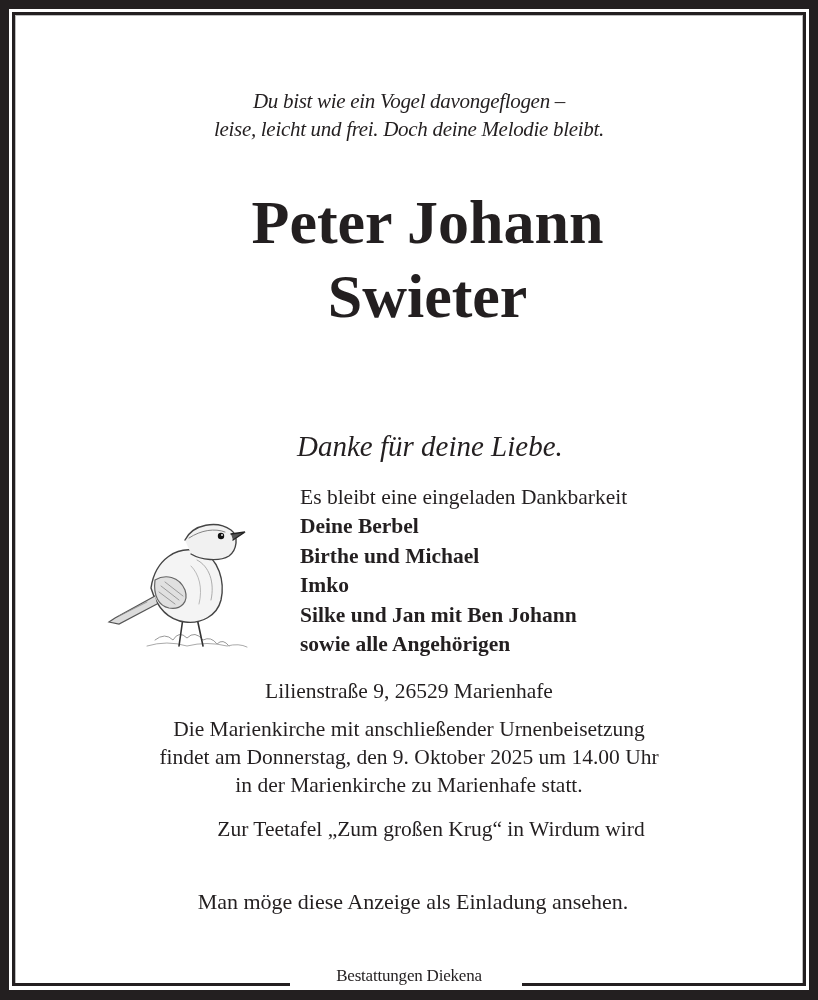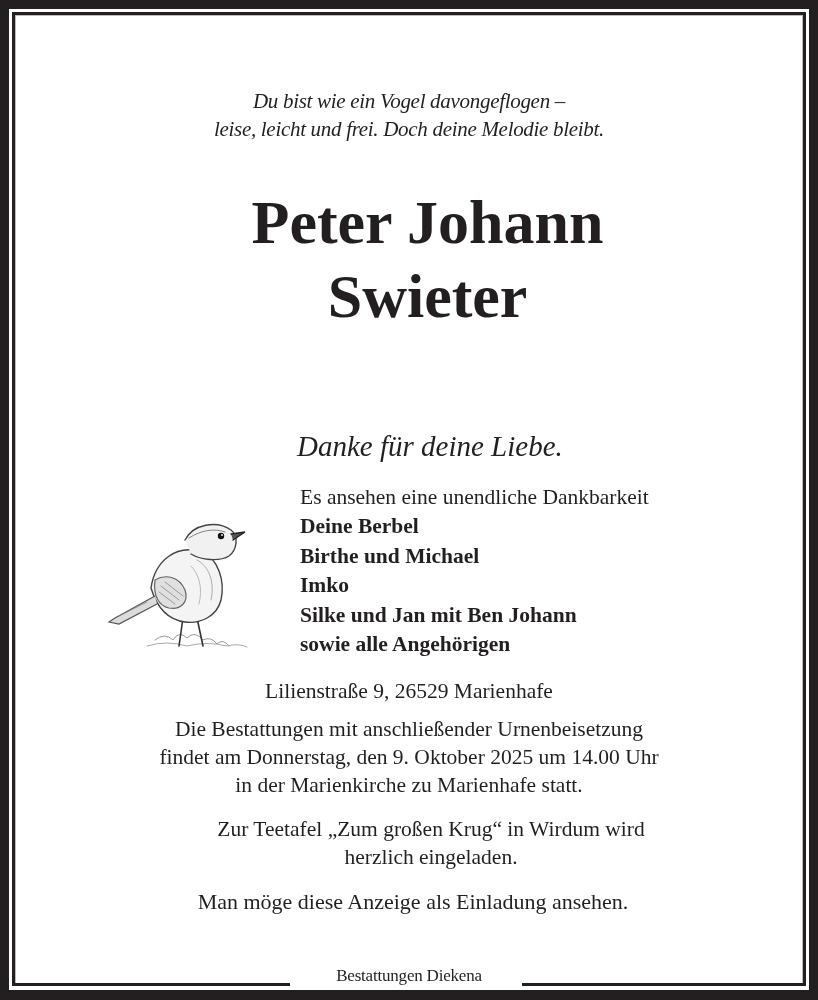--- a/index.html
+++ b/index.html
@@ -195,38 +195,37 @@
 
           <path d="M104 38 C116 30 130 28 140 32" stroke="#777" stroke-width="0.9"></path>
         </g>
 
         <circle cx="136" cy="36" r="3.2" fill="#111"></circle>
         <circle cx="137" cy="35" r="0.9" fill="#fff"></circle>
       </svg>
     </div>
 
     <div class="mourners">
-      <div>Es ansehen eine unendliche Dankbarkeit</div>
+      <div>Es bleibt eine eingeladen Dankbarkeit</div>
       <div class="bold">Deine Berbel</div>
       <div class="bold">Birthe und Michael</div>
       <div class="bold">Imko</div>
       <div class="bold">Silke und Jan mit Ben Johann</div>
       <div class="bold">sowie alle Angehörigen</div>
     </div>
 
     <div class="address">Lilienstraße 9, 26529 Marienhafe</div>
 
     <div class="ceremony">
-      <div>Die Bestattungen mit anschließender Urnenbeisetzung</div>
+      <div>Die Marienkirche mit anschließender Urnenbeisetzung</div>
       <div>findet am Donnerstag, den 9. Oktober 2025 um 14.00 Uhr</div>
       <div>in der Marienkirche zu Marienhafe statt.</div>
     </div>
 
     <div class="invite">
       <div>Zur Teetafel „Zum großen Krug“ in Wirdum wird</div>
-      <div>herzlich eingeladen.</div>
     </div>
 
     <div class="closing">Man möge diese Anzeige als Einladung ansehen.</div>
 
     <div class="footer">Bestattungen Diekena</div>
   </div>
 </div>
 
 </body></html>

